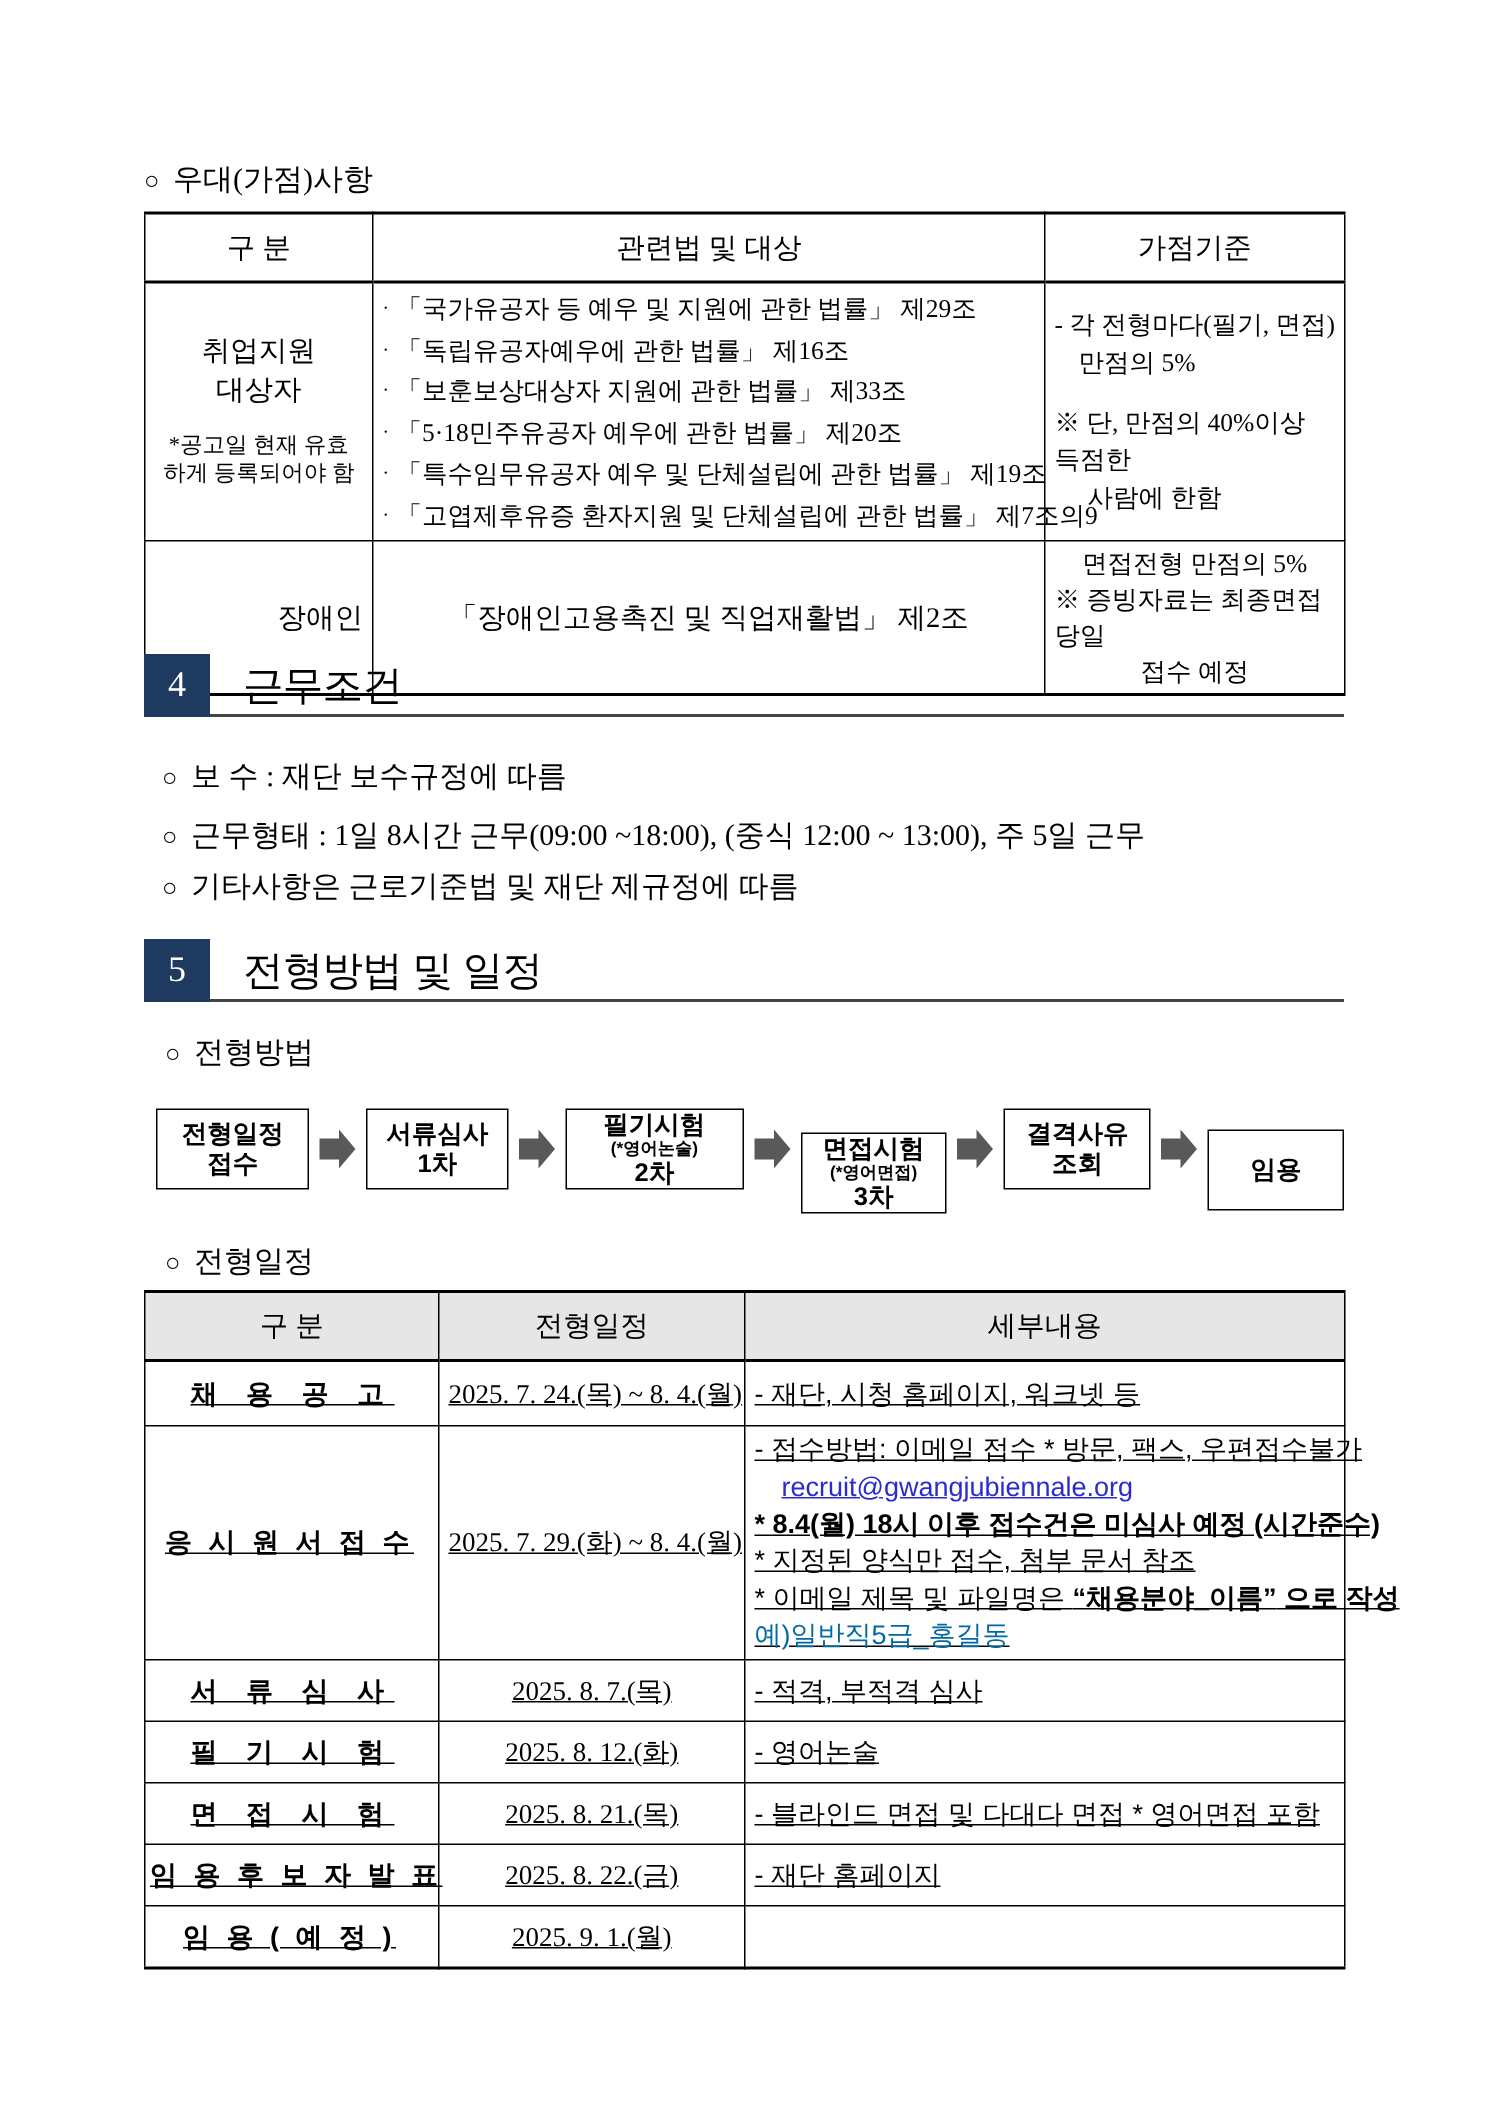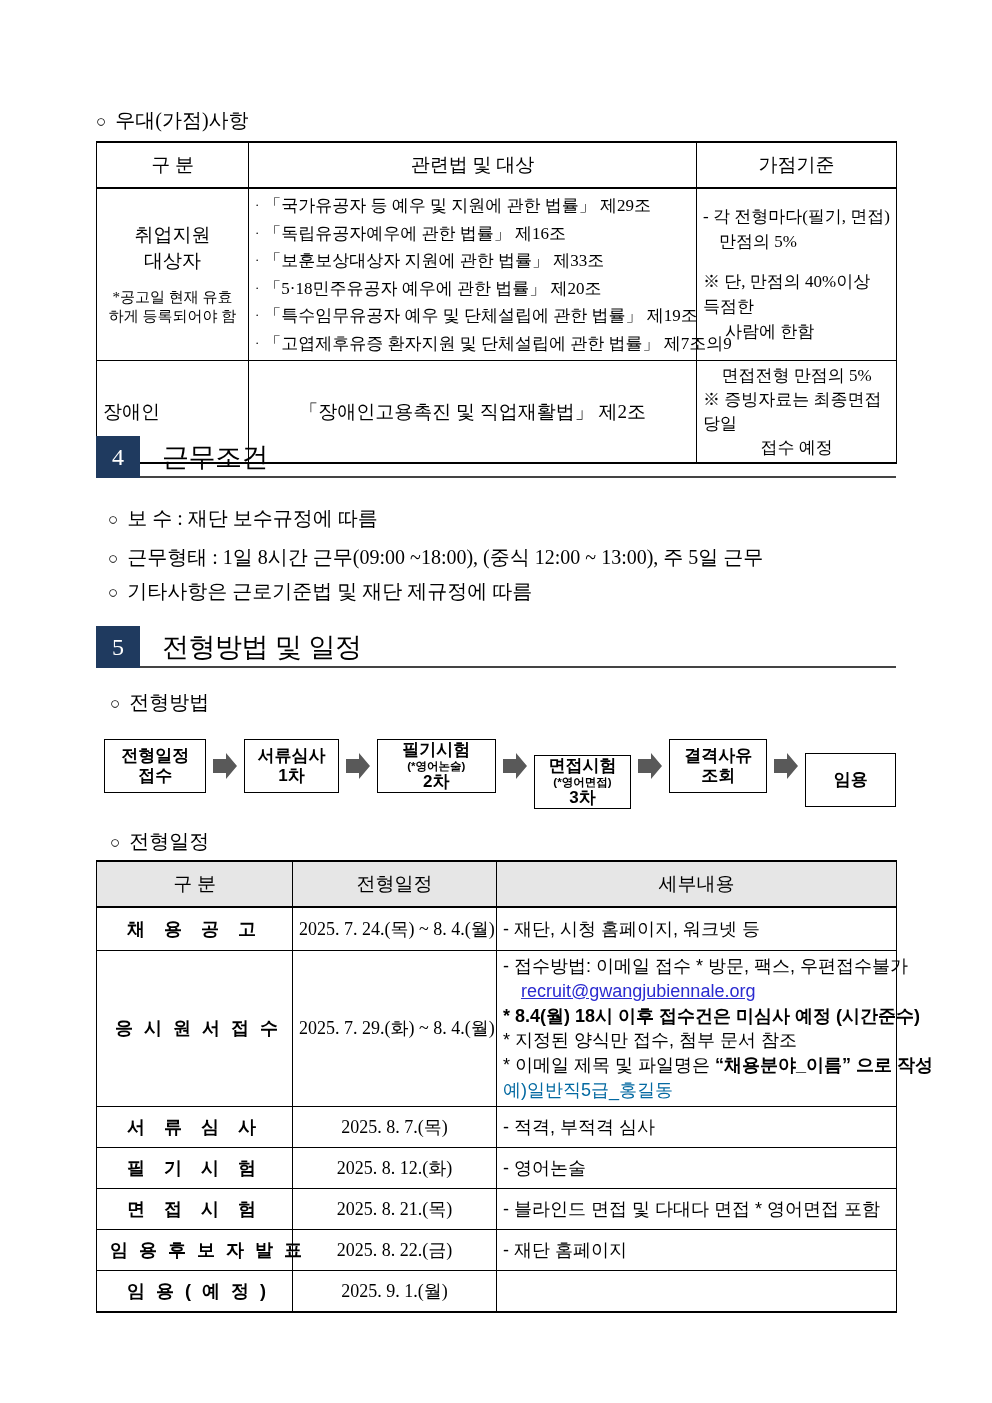--- a/index.html
+++ b/index.html
@@ -128,21 +128,21 @@
   }
   .score-cell {
     font-size: 17px;
     line-height: 1.45;
     padding: 8px 6px 8px 8px;
   }
   .score-cell .ind { padding-left: 16px; display:block; }
   .score-cell .gap { display:block; height: 16px; }
   .score-cell .ind2 { padding-left: 22px; display:block; }
 
-  .dis-cat { text-align:left; font-size: 19px; }
+  .dis-cat { text-align:right; font-size: 19px; }
   .dis-law { text-align:center; font-size: 19px; }
   .dis-score { font-size: 17px; line-height: 1.4; }
   .dis-score .c { display:block; text-align:center; }
 
   
   .flow {
     display: flex;
     align-items: center;
     margin-top: 8px;
     gap: 0;
@@ -171,31 +171,32 @@
     width: 28px;
     height: 30px;
     flex: 0 0 auto;
     margin: 0 5px;
   }
 
   
   #sched-table thead th { background: #e6e6e6; }
   #sched-table td {
     font-size: 18px;
+    text-decoration: underline;
   }
   .sp {
     text-align: center;
     font-family: "Liberation Sans", sans-serif;
     font-weight: bold;
     font-size: 17.5px;
     letter-spacing: 0;
     white-space: nowrap;
   }
   .sp.wide { letter-spacing: 7px; padding-left: 7px; }
-  .sp.wide2 { letter-spacing: 3px; padding-left: 13px; margin-top: 28px; }
+  .sp.wide2 { letter-spacing: 3px; padding-left: 3px; margin-top: 28px; }
   .date {
     text-align: center;
     font-size: 19px;
     white-space: nowrap;
     font-family: "Liberation Serif", serif;
   }
   .detail {
     font-size: 15.5px;
     font-family: "Liberation Sans", sans-serif;
     padding-left: 9px;

